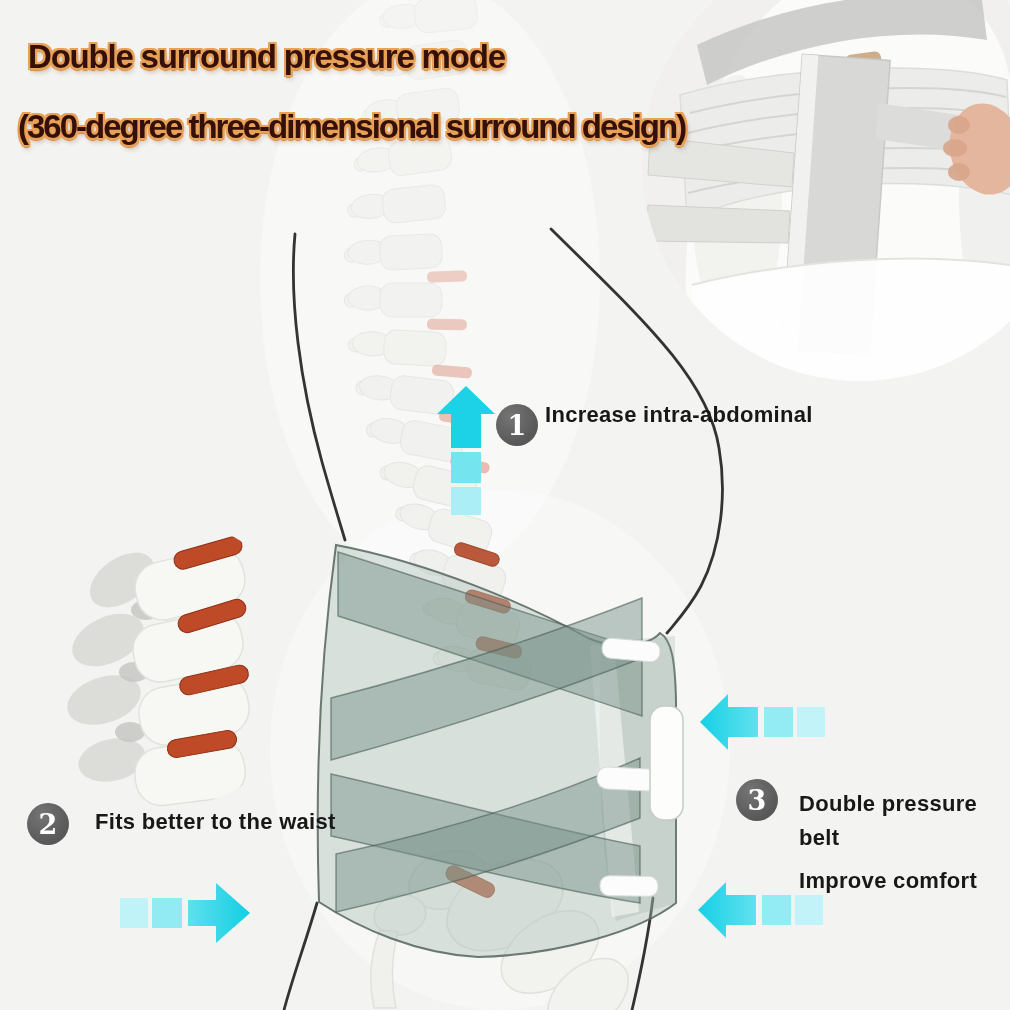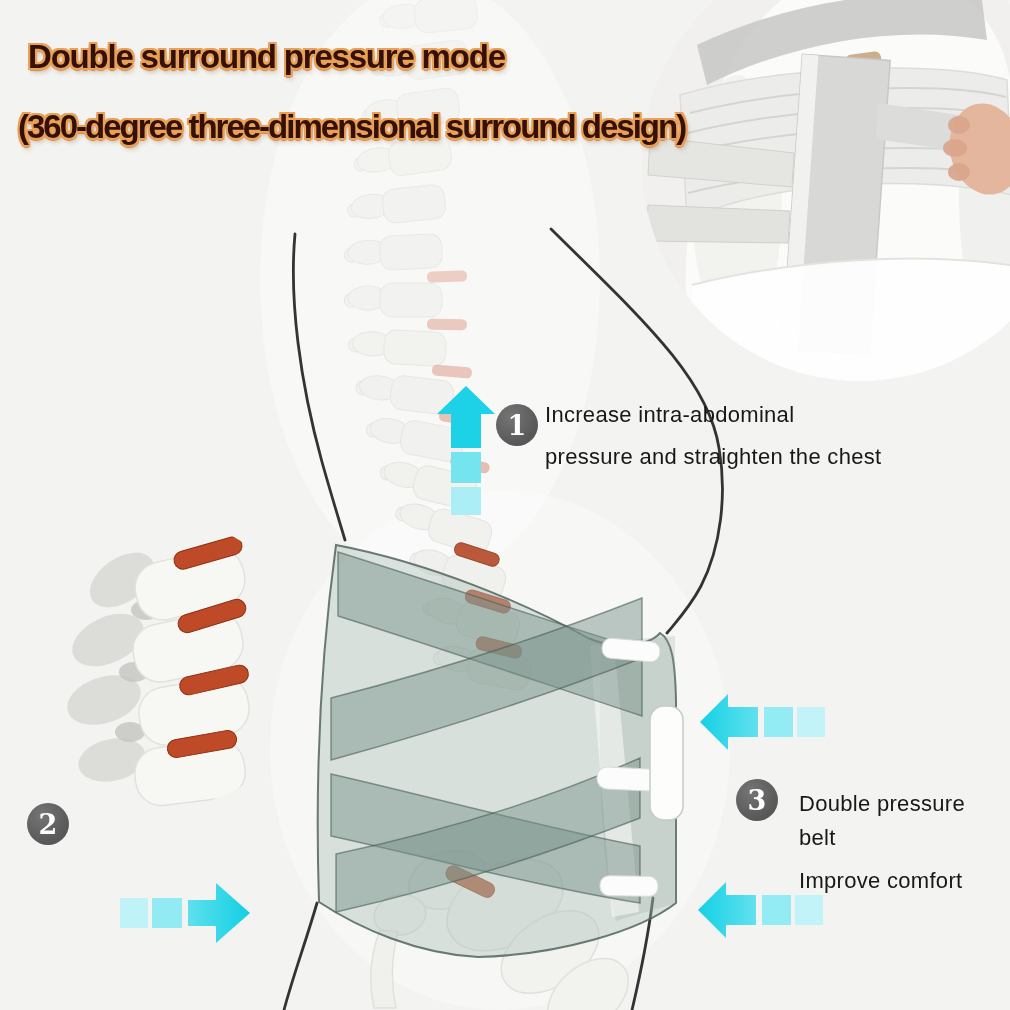--- a/index.html
+++ b/index.html
@@ -13,21 +13,21 @@
                 -2px 2px 0 #e8a156,0 2px 0 #e8a156,2px 2px 0 #e8a156,
                 0 3px 1px #cf8a47,2px 4px 5px rgba(110,65,20,.35);}
   #title1{left:28px;top:38px;letter-spacing:-1.2px;text-align:right;}
   #title2{left:18px;top:108px;letter-spacing:-2px;}
   
   #photoInset{left:642px;top:-55px;width:436px;height:436px;border-radius:50%;overflow:hidden;background:#f1f0ee;z-index:1;}
   #spineInset{left:22px;top:520px;width:288px;height:288px;border-radius:50%;overflow:hidden;
     background:radial-gradient(circle at 50% 42%,#f7f7f5 0%,#ececе9 60%,#e4e4e1 100%);z-index:3;}
   #mainIll{left:0;top:0;width:1010px;height:1010px;z-index:2;}
   
-  .note{position:absolute;font-size:22px;letter-spacing:.3px;color:#181818;white-space:nowrap;line-height:1;z-index:8;}
+  .note{position:absolute;font-size:22px;letter-spacing:.3px;color:#181818;white-space:nowrap;line-height:1;z-index:8;font-weight:bold;}
   
   .badge{position:absolute;width:42px;height:42px;border-radius:50%;z-index:8;
     background:radial-gradient(circle at 35% 30%,#757575,#585858 70%);
     color:#fff;font-family:"DejaVu Serif",serif;font-weight:bold;font-size:27px;
     display:flex;align-items:center;justify-content:center;}
   .arrow{position:absolute;z-index:6;}
 </style>
 </head>
 <body>
 
@@ -226,18 +226,18 @@
           <stop offset="1" stop-color="#62e1ee"></stop>
     </linearGradient>
       </defs>
   </svg>
 
   <div class="badge" style="left:496px;top:404px;">1</div>
   <div class="badge" style="left:27px;top:803px;">2</div>
   <div class="badge" style="left:736px;top:779px;">3</div>
 
   <div class="note" style="left:545px;top:404px;">Increase intra-abdominal</div>
-  <div class="note" style="left:545px;top:446px;">pressure and straighten the chest</div>
+  <div class="note" style="left:95px;top:811px;">Fits better to the waist</div>
   <div class="note" style="left:799px;top:784px;margin-top:9px;">Double pressure</div>
   <div class="note" style="left:799px;top:827px;">belt</div>
   <div class="note" style="left:799px;top:870px;text-align:center;">Improve comfort</div>
 
 </div>
 
 </body></html>

